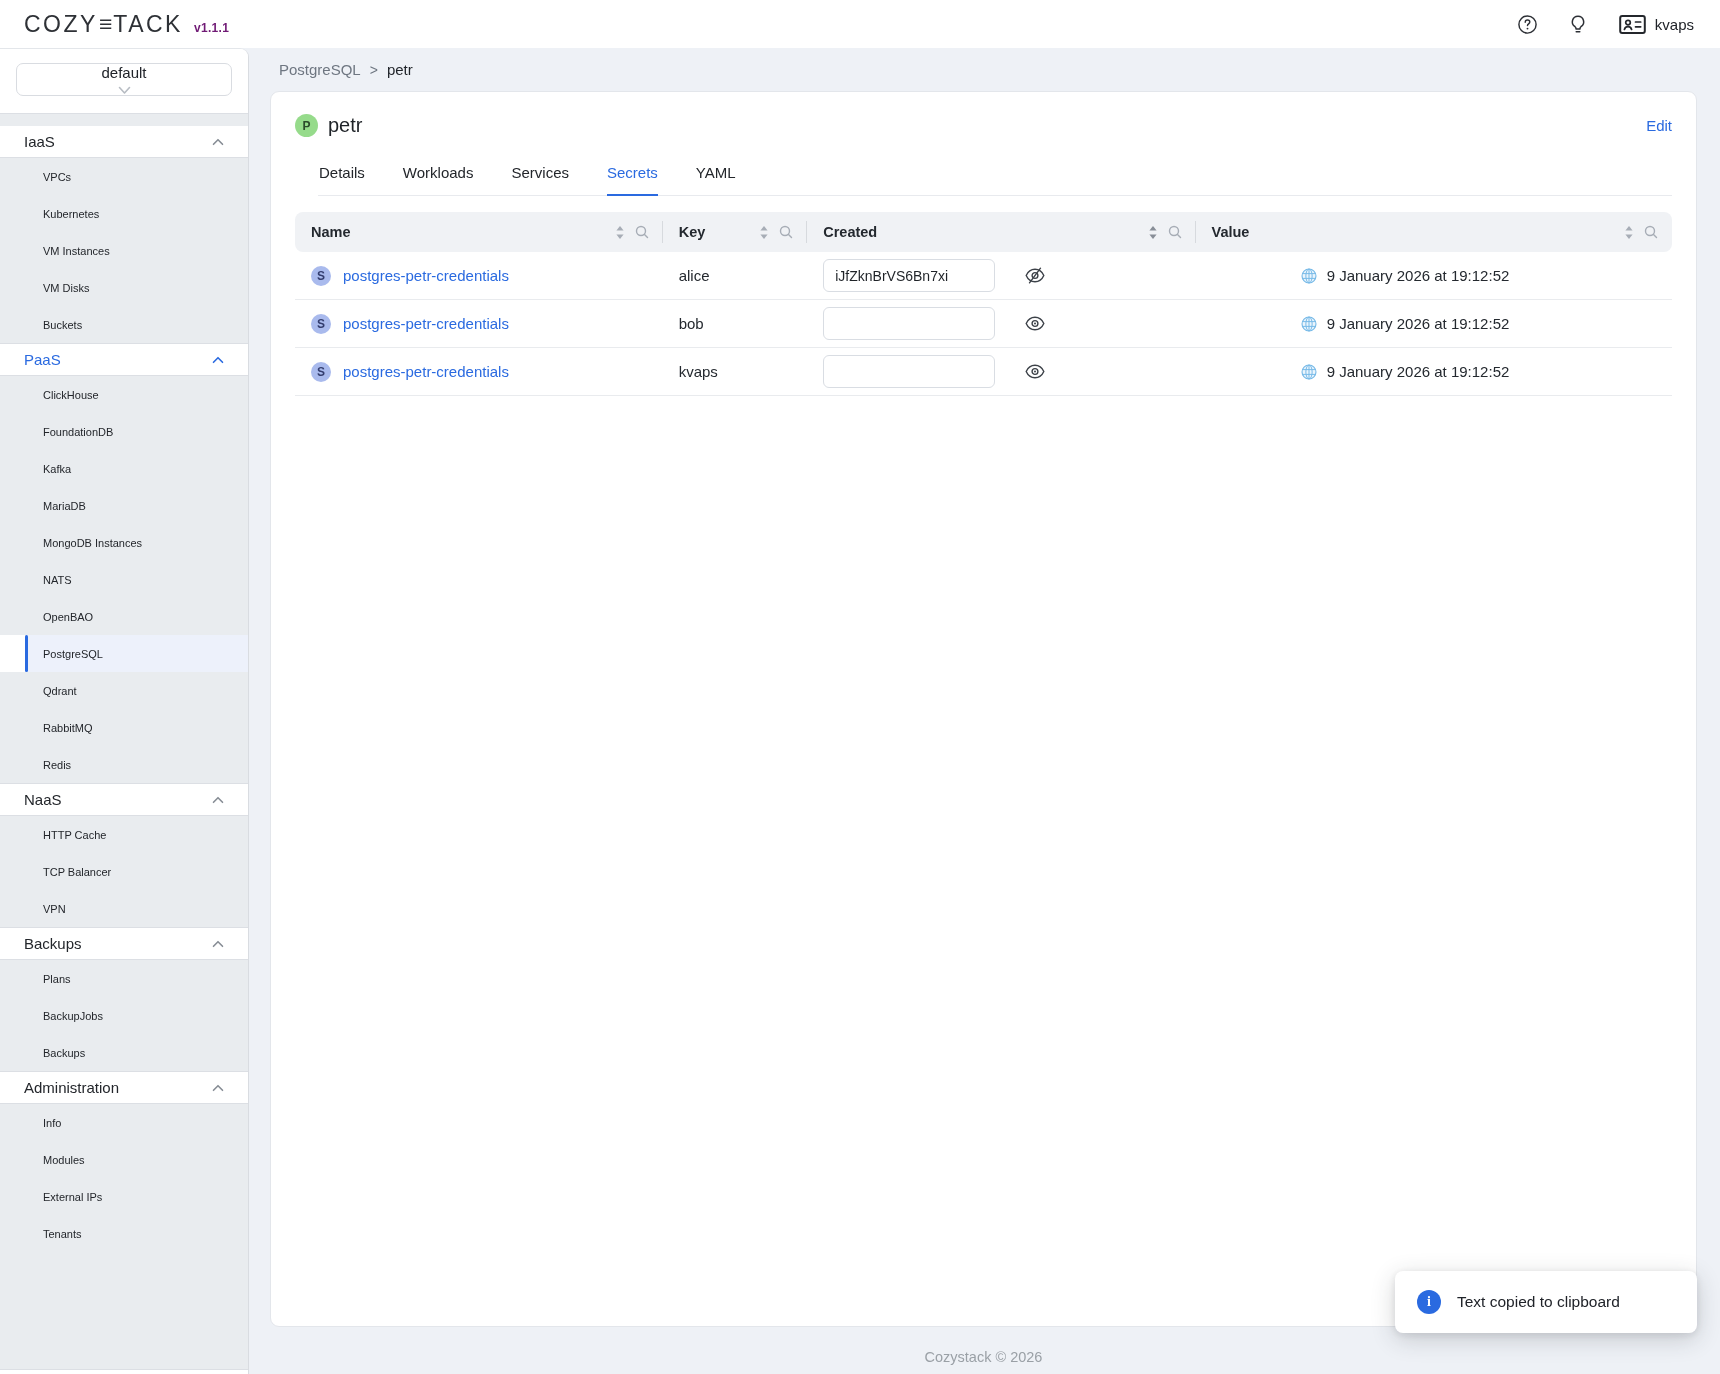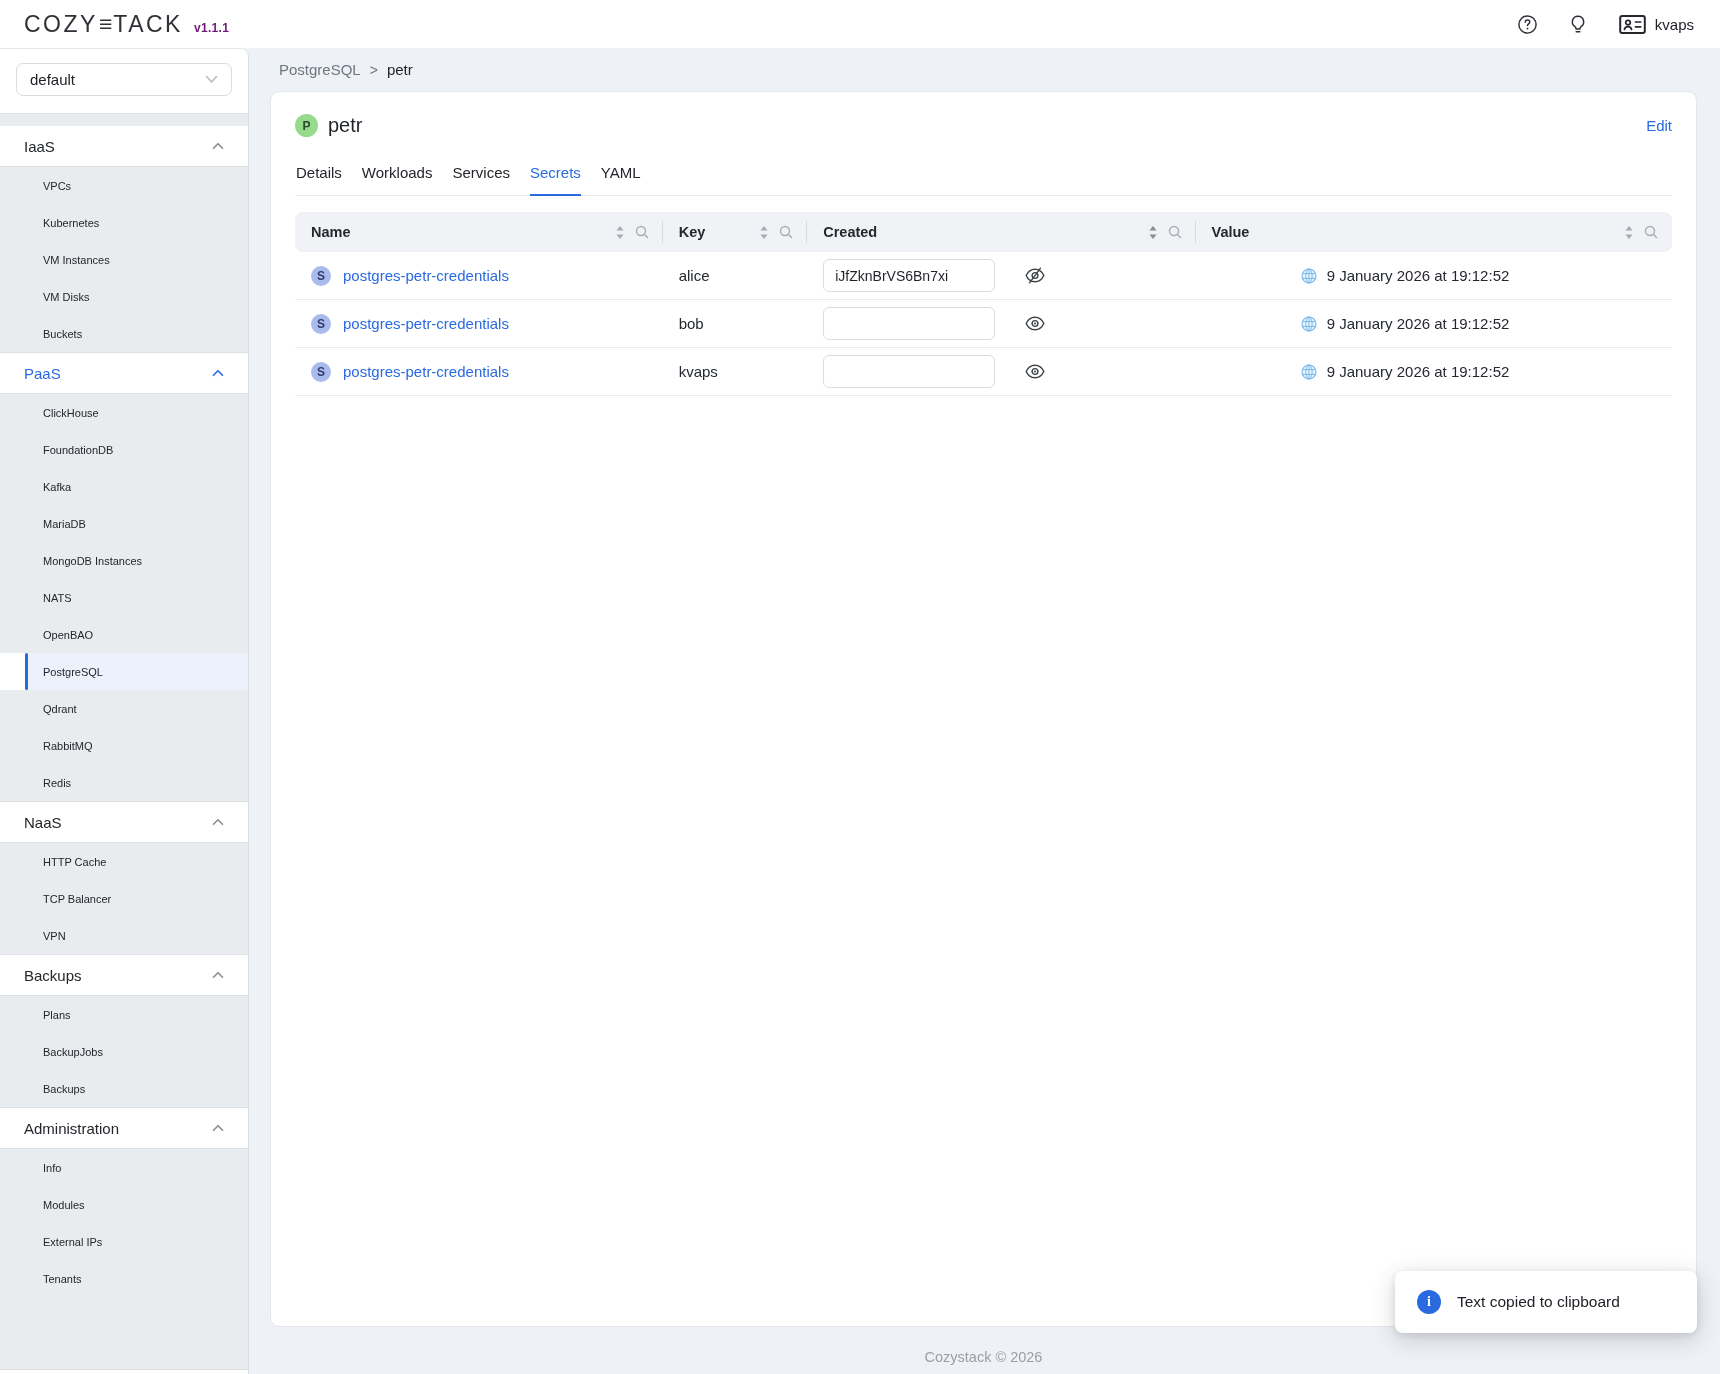--- a/index.html
+++ b/index.html
@@ -33,28 +33,28 @@
   .sidebar {
     width:249px; min-width:249px; background:#ffffff;
     border-right:1px solid #d9dce1; border-top:1px solid #e3e6ea;
     border-top-right-radius:9px;
     display:flex; flex-direction:column; overflow:hidden;
   }
   .tenant-wrap { padding:14px 16px 17px 16px; background:#fff; }
   .tenant-select {
     height:33px; border:1px solid #d9dce1; border-radius:7px; background:#fff;
     display:flex; align-items:center; justify-content:space-between;
-    padding:0 13px; cursor:pointer;
+    padding:0 13px; cursor:pointer;flex-direction:column;
   }
   .tenant-select span { font-size:15px; color:#202329; }
   .sidebar-gap { height:13px; background:#e9ecef; border-top:1px solid #dcdfe4; }
   .section { border-top:1px solid #dcdfe4; }
   .section:first-child { border-top:none; }
   .section-header {
-    height:40px; background:#ffffff; display:flex; align-items:center;
+    height:31px; background:#ffffff; display:flex; align-items:center;
     justify-content:space-between; padding:0 24px; cursor:pointer;
   }
   .section-label { font-size:15px; color:#23262b; }
   .section.active .section-label { color:#2a6ae0; }
   .section-chevron svg { stroke:#878d95; }
   .section.active .section-chevron svg { stroke:#2a6ae0; }
   .section-items { background:#e9ecef; border-top:1px solid #dcdfe4; }
   .side-item {
     height:37px; display:flex; align-items:center; padding-left:43px;
     font-size:11px; color:#23262b; cursor:pointer; position:relative;
@@ -81,21 +81,21 @@
   }
   .card-head { padding-top:22px; display:flex; align-items:center; }
   .avatar {
     width:23px; height:23px; border-radius:50%; background:#96db8b;
     display:flex; align-items:center; justify-content:center;
     font-size:12px; font-weight:700; color:#2c4a2c; margin-right:10px;
   }
   .page-title { font-size:20px; font-weight:500; color:#1f2328; }
   .edit-link { margin-left:auto; color:#2a6ae0; font-size:15px; cursor:pointer; }
 
-  .tabs { display:flex; gap:20px; margin-top:27px; border-bottom:1px solid #e8eaee; padding-left:1px; }
+  .tabs { display:flex; gap:38px; margin-top:27px; border-bottom:1px solid #e8eaee; padding-left:1px;margin-left:23px; }
   .tab { padding-bottom:13px; font-size:15px; color:#23262b; cursor:pointer; border-bottom:2px solid transparent; margin-bottom:-1px; }
   .tab.active { color:#2a6ae0; border-bottom-color:#2a6ae0; }
 
   
   .table { margin-top:16px; }
   .thead {
     display:flex; background:#f0f2f5; border-radius:8px; height:40px;
   }
   .th {
     display:flex; align-items:center; padding:0 14px 0 16px; position:relative;

